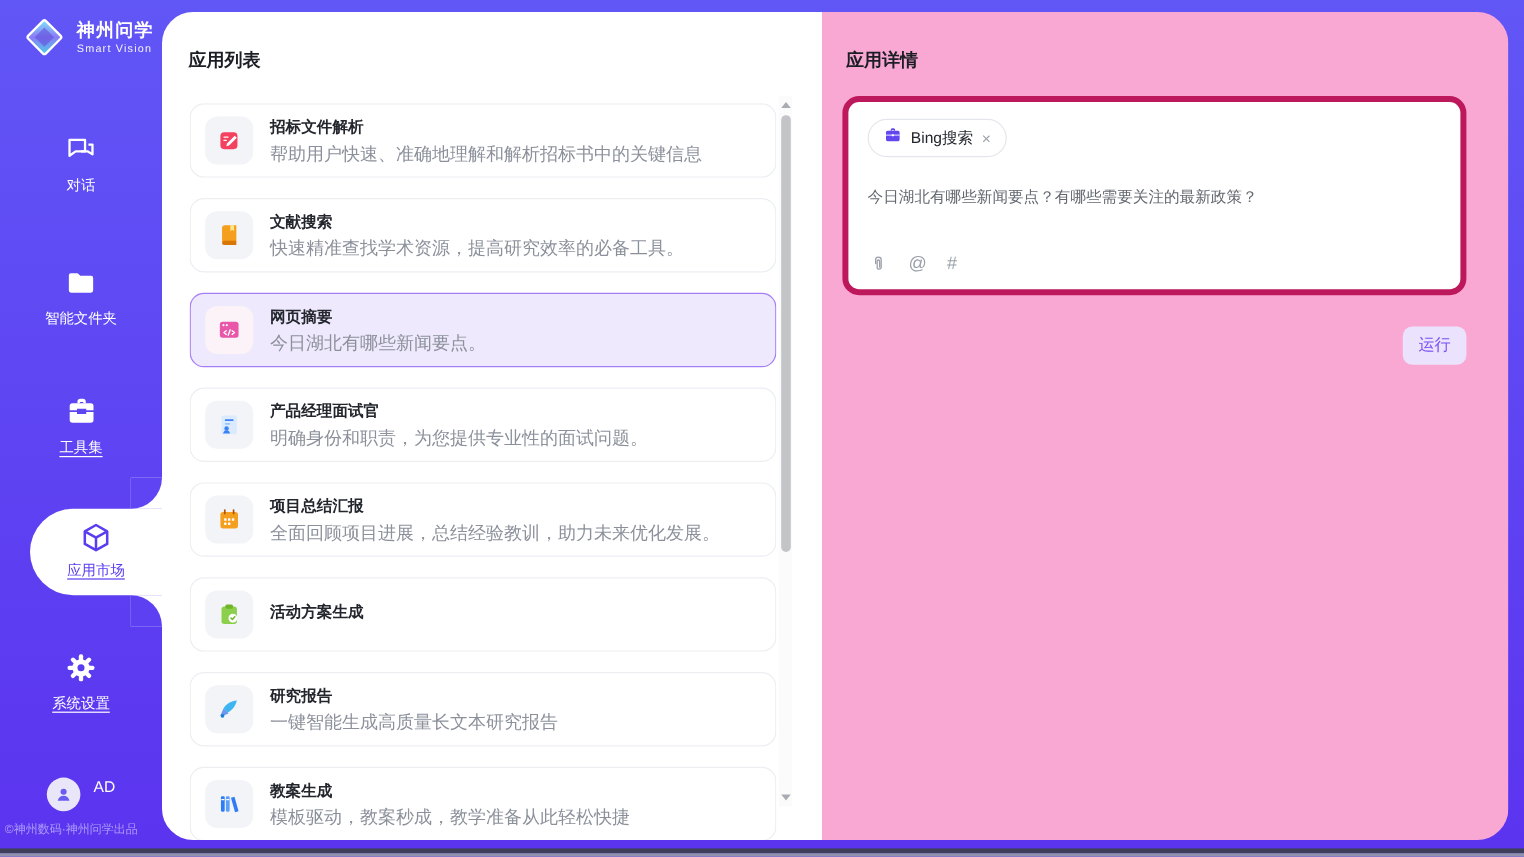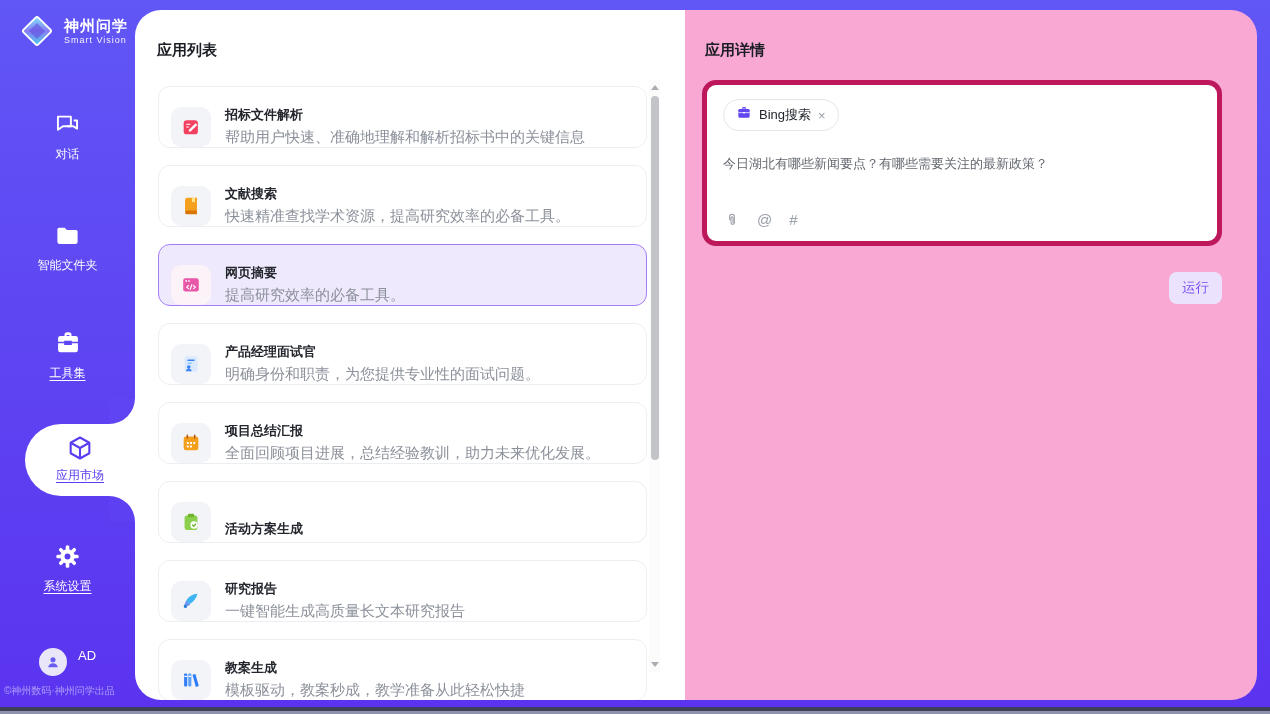--- a/index.html
+++ b/index.html
@@ -43,21 +43,21 @@
   
   .content { position:absolute; left:135px; top:10px; width:1122px; height:690px;
     border-radius:26px; overflow:hidden; display:flex; z-index:3; }
   .panel-title { font-size:15px; font-weight:bold; color:#1b1e24; }
 
   .panel-list { width:550px; background:#fff; position:relative; flex:0 0 550px; }
   .panel-list .panel-title { position:absolute; left:22px; top:31px; }
   .list { position:absolute; left:23px; top:76px; width:489px; bottom:0;
     display:flex; flex-direction:column; gap:17px; overflow:hidden; }
   .card { flex:0 0 62px; height:62px; background:#fff; border:1px solid #edeef2; border-radius:12px;
-    display:flex; align-items:flex-end; padding:0 12px; gap:14px; cursor:pointer; }
+    display:flex; align-items:center; padding:0 12px; gap:14px; cursor:pointer; }
   .card.selected { background:#efe9fd; border:1px solid #a57df6; }
   .card-icon { width:40px; height:40px; flex:0 0 40px; border-radius:10px; background:#f3f4f7;
     display:flex; align-items:center; justify-content:center; }
   .card.selected .card-icon { background:#fbf3f8; }
   .card-title { font-size:13px; font-weight:bold; color:#23262d; margin-bottom:4px; }
   .card-desc { font-size:15px; color:#8b909a; white-space:nowrap; }
 
   .scrollbar { position:absolute; right:25px; top:70px; bottom:28px; width:11px; background:#fbfbfc; }
   .sb-arrow { position:absolute; left:1.5px; width:0; height:0; border-left:4px solid transparent; border-right:4px solid transparent; }
   .sb-arrow.up { top:5px; border-bottom:5px solid #a9adb3; }
@@ -213,21 +213,21 @@
         <div class="card-icon">
           <svg width="22" height="22" viewBox="0 0 24 24">
             <rect x="3.5" y="4.5" width="17" height="14.5" rx="2.5" fill="#e857a8"></rect>
             <circle cx="6.8" cy="7.6" r=".95" fill="#fff"></circle>
             <circle cx="9.8" cy="7.6" r=".95" fill="#fff"></circle>
             <path d="M9.3 12.6l-2.1 1.7 2.1 1.7M14.7 12.6l2.1 1.7-2.1 1.7M12.9 11.8l-1.8 5" stroke="#fff" stroke-width="1.25" fill="none" stroke-linecap="round" stroke-linejoin="round"></path>
           </svg>
         </div>
         <div class="card-text">
           <div class="card-title">网页摘要</div>
-          <div class="card-desc">提高研究效率的必备工具。</div>
+          <div class="card-desc">今日湖北有哪些新闻要点。</div>
         </div>
       </div>
 
       <div class="card">
         <div class="card-icon">
           <svg width="22" height="22" viewBox="0 0 24 24">
             <rect x="5" y="3.5" width="14" height="17" rx="2" fill="#dbeafe"></rect>
             <rect x="8" y="7" width="8" height="1.6" rx=".8" fill="#3b82f6"></rect>
             <rect x="8" y="10.3" width="5" height="1.6" rx=".8" fill="#93c5fd"></rect>
             <circle cx="9.6" cy="15.3" r="2" fill="#3b82f6"></circle>

